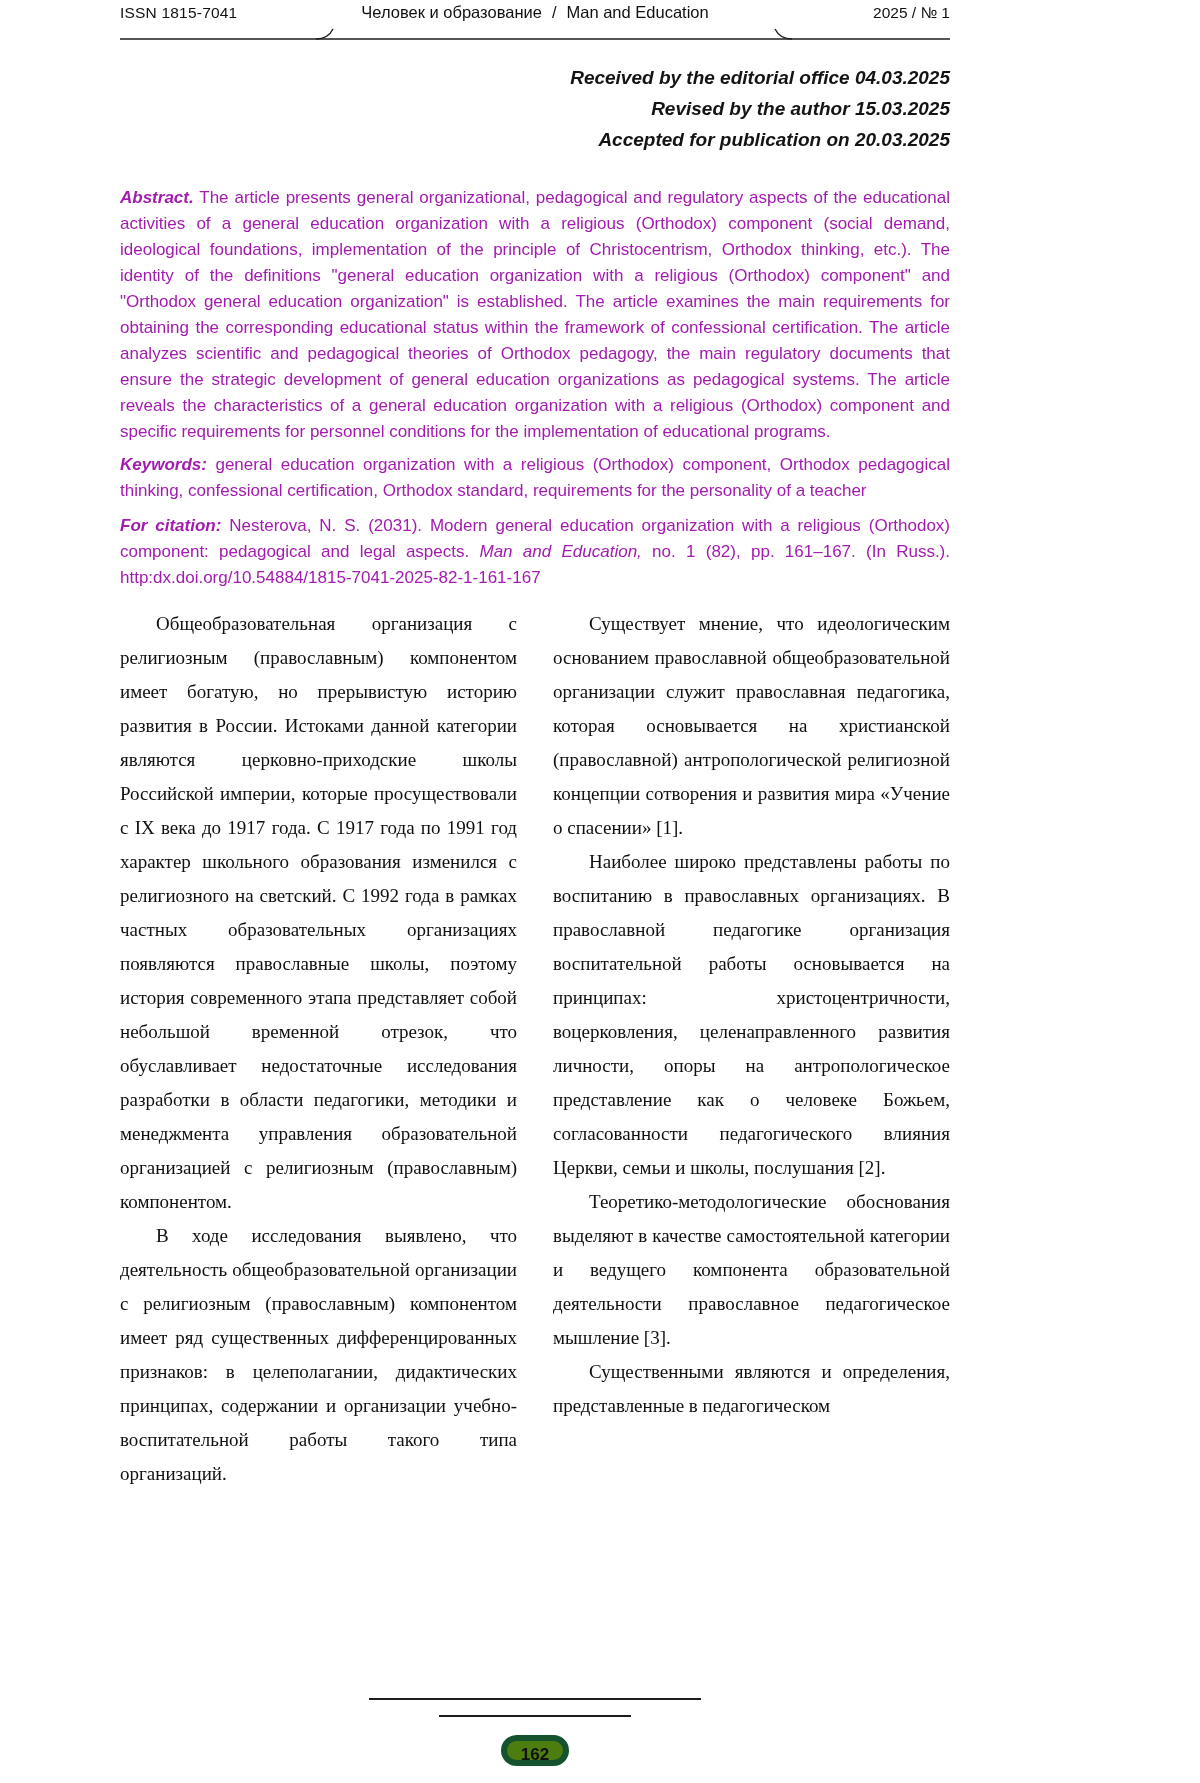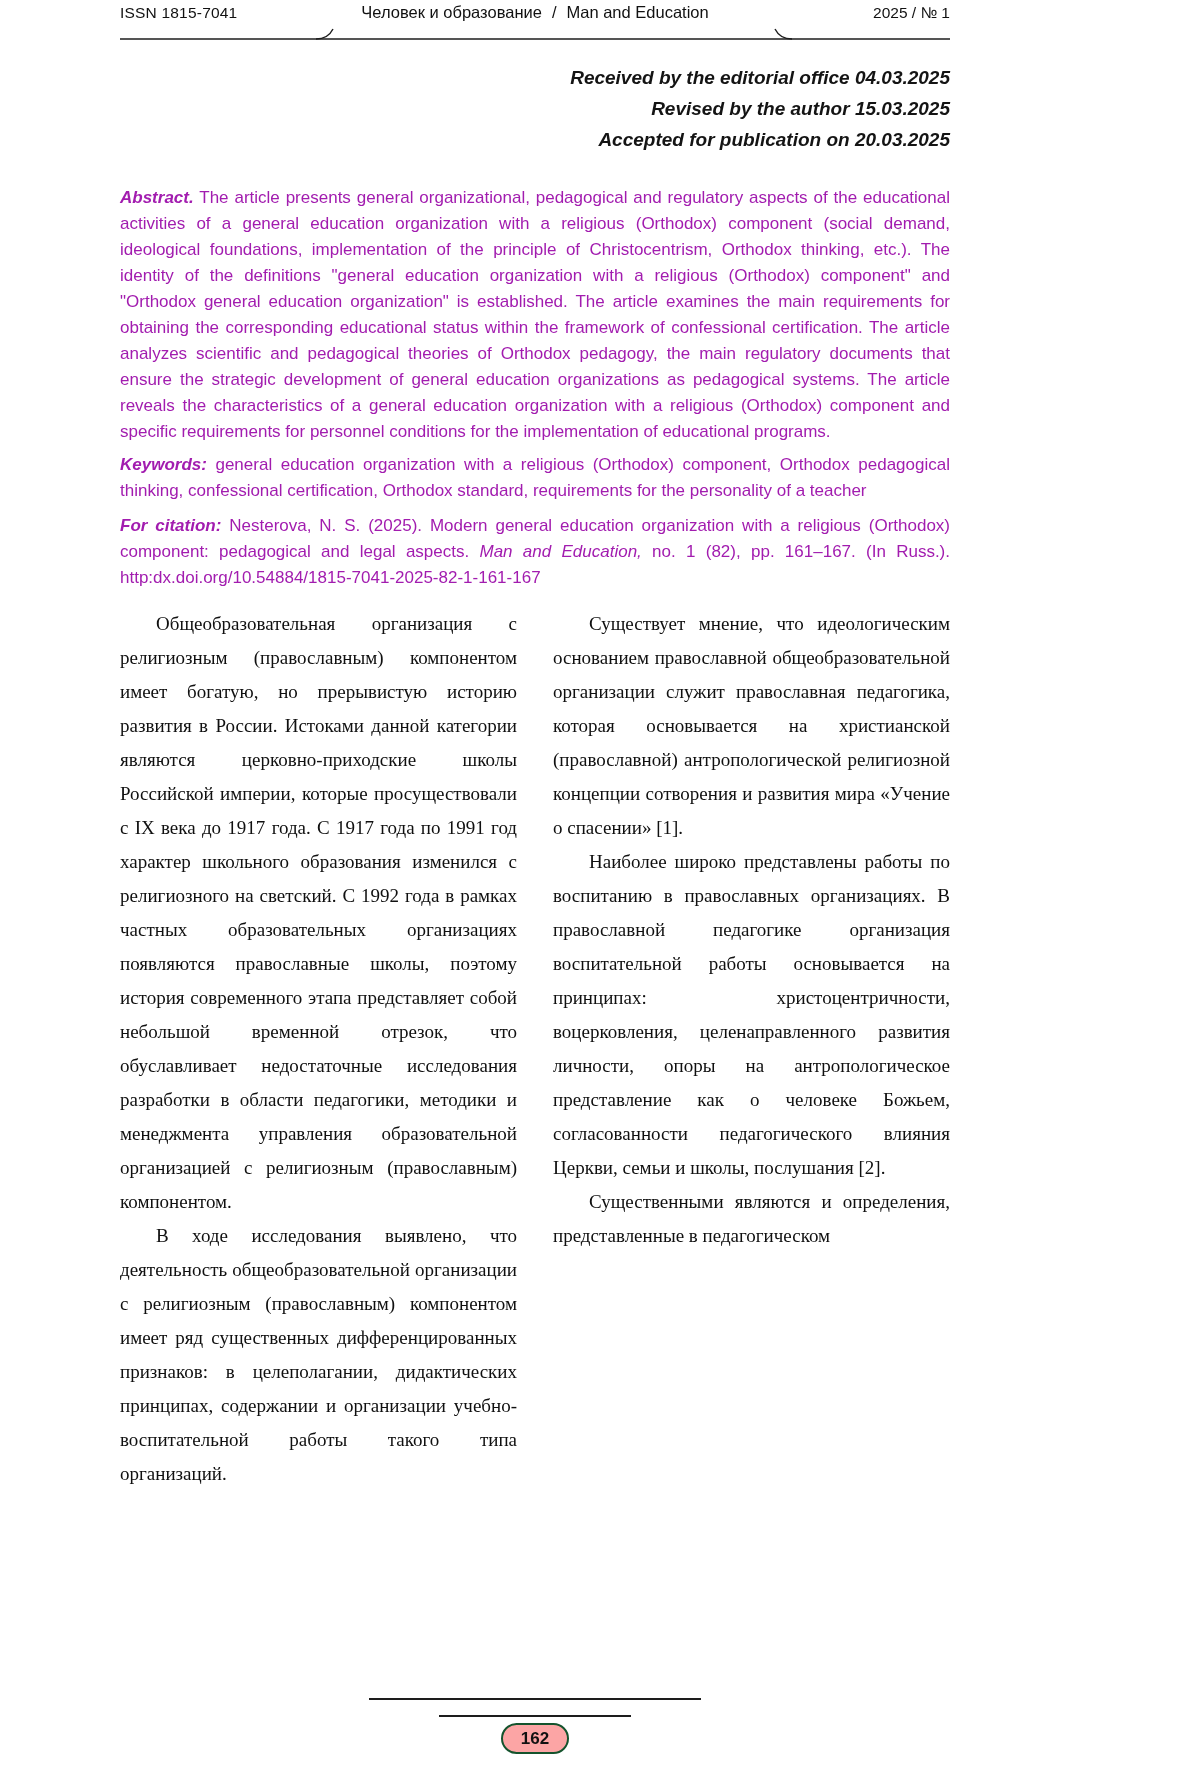--- a/index.html
+++ b/index.html
@@ -32,22 +32,22 @@
   .columns { display:flex; gap:36px; margin-top:16px; font-family:"Liberation Serif", serif; color:#101010; }
   .col { width:397px; hyphens:auto; }
   .col h2 { font-size:19.5px; line-height:34px; font-weight:bold; text-align:center; margin-bottom:1px; }
   .col p { font-size:19px; line-height:34px; text-align:justify; }
   .col p.indent { text-indent:36px; }
 
   
   .footer { position:absolute; left:0; top:1698px; width:830px; text-align:center; }
   .fline1 { width:332px; margin:0 auto; border-top:2px solid #1d1d1d; }
   .fline2 { width:192px; margin:15px auto 0; border-top:2px solid #1d1d1d; }
-  .page-badge { margin:6px auto 0; width:68px; height:31px; border:2px solid #14532d; border-radius:16px;
-                line-height:27px; font-size:17px; font-weight:bold; color:#111; background:#fca5a5; }
+  .page-badge { margin:18px auto 0; width:68px; height:31px; border:6px solid #14532d; border-radius:16px;
+                line-height:27px; font-size:17px; font-weight:bold; color:#111; background:#4d7c0f; }
 </style>
 </head>
 <body>
 
 <div class="page">
 
   <header class="page-header">
     <div class="header-row">
       <span class="issn">ISSN 1815-7041</span>
       <span class="journal-title"><span>Человек и образование</span><span class="sep">/</span><span>Man and Education</span></span>
@@ -71,31 +71,32 @@
     <span>The article presents general organizational, pedagogical and regulatory aspects of the educational activities of a general education organization with a religious (Orthodox) component (social demand, ideological foundations, implementation of the principle of Christocentrism, Orthodox thinking, etc.). The identity of the definitions "general education organization with a religious (Orthodox) component" and "Orthodox general education organization" is established. The article examines the main requirements for obtaining the corresponding educational status within the framework of confessional certification. The article analyzes scientific and pedagogical theories of Orthodox pedagogy, the main regulatory documents that ensure the strategic development of general education organizations as pedagogical systems. The article reveals the characteristics of a general education organization with a religious (Orthodox) component and specific requirements for personnel conditions for the implementation of educational programs.</span>
   </p>
 
   <p class="meta-para keywords-block">
     <span class="bi">Keywords:</span>
     <span>general education organization with a religious (Orthodox) component, Orthodox pedagogical thinking, confessional certification, Orthodox standard, requirements for the personality of a teacher</span>
   </p>
 
   <p class="meta-para citation-block">
     <span class="bi">For citation:</span>
-    <span>Nesterova, N. S. (2025). Modern general education organization with a religious (Orthodox) component: pedagogical and legal aspects. </span><span class="it">Man and Education,</span><span> no. 1 (82), pp. 161–167. (In Russ.). http:dx.doi.org/10.54884/1815-7041-2025-82-1-161-167</span>
+    <span>Nesterova, N. S. (2031). Modern general education organization with a religious (Orthodox) component: pedagogical and legal aspects. </span><span class="it">Man and Education,</span><span> no. 1 (82), pp. 161–167. (In Russ.). http:dx.doi.org/10.54884/1815-7041-2025-82-1-161-167</span>
   </p>
 
   <div class="columns">
     <div class="col" lang="ru">
       <p class="indent">Общеобразовательная организация с религиозным (православным) компонентом имеет богатую, но прерывистую историю развития в России. Истоками данной категории являются церковно-приходские школы Российской империи, которые просуществовали с IX века до 1917 года. С 1917 года по 1991 год характер школьного образования изменился с религиозного на светский. С 1992 года в рамках частных образовательных организациях появляются православные школы, поэтому история современного этапа представляет собой небольшой временной отрезок, что обуславливает недостаточные исследования разработки в области педагогики, методики и менеджмента управления образовательной организацией с религиозным (православным) компонентом.</p>
       <p class="indent">В ходе исследования выявлено, что деятельность общеобразовательной организации с религиозным (православным) компонентом имеет ряд существенных дифференцированных признаков: в целеполагании, дидактических принципах, содержании и организации учебно-воспитательной работы такого типа организаций.</p>
     </div>
     <div class="col" lang="ru">
       <p class="indent">Существует мнение, что идеологическим основанием православной общеобразовательной организации служит православная педагогика, которая основывается на христианской (православной) антропологической религиозной концепции сотворения и развития мира «Учение о спасении» [1].</p>
       <p class="indent">Наиболее широко представлены работы по воспитанию в православных организациях. В православной педагогике организация воспитательной работы основывается на принципах: христоцентричности, воцерковления, целенаправленного развития личности, опоры на антропологическое представление как о человеке Божьем, согласованности педагогического влияния Церкви, семьи и школы, послушания [2].</p>
+      <p class="indent">Теоретико-методологические обоснования выделяют в качестве самостоятельной категории и ведущего компонента образовательной деятельности православное педагогическое мышление [3].</p>
       <p class="indent">Существенными являются и определения, представленные в педагогическом</p>
     </div>
   </div>
 
   <div class="footer">
     <div class="fline1"></div>
     <div class="fline2"></div>
     <div class="page-badge">
       <span>162</span>
     </div>

